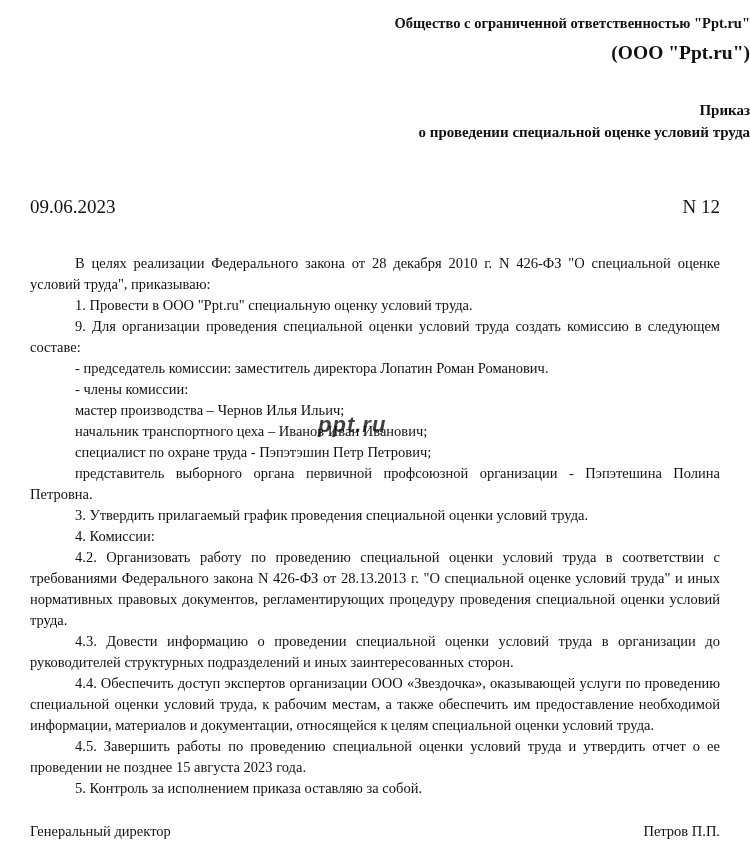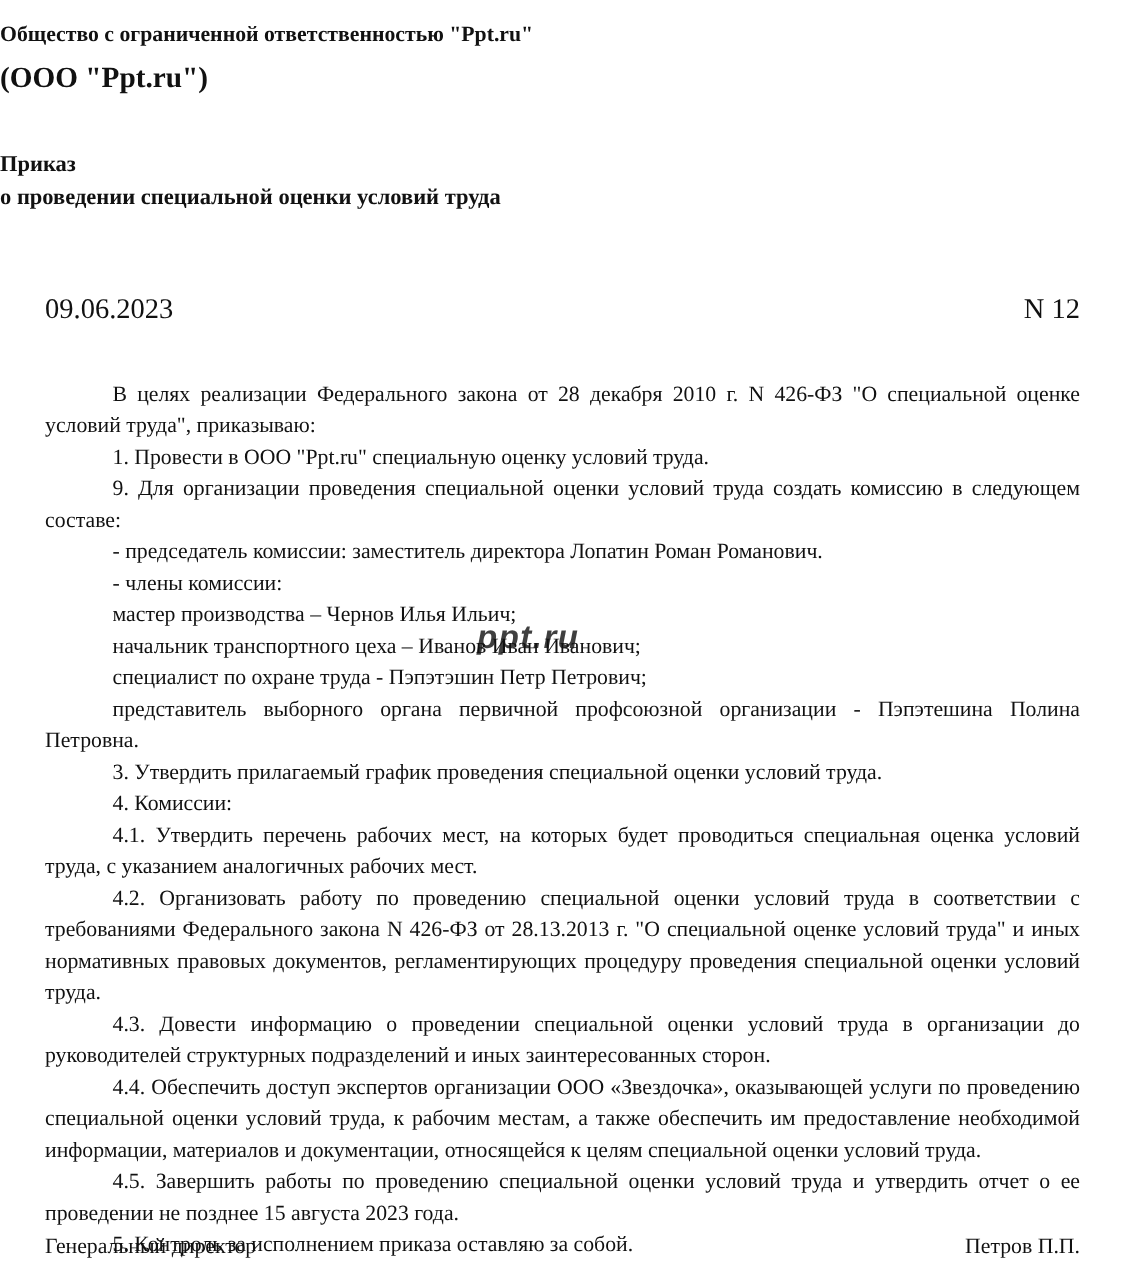--- a/index.html
+++ b/index.html
@@ -35,21 +35,21 @@
     letter-spacing: 1px;
     user-select: none;
     pointer-events: none;
     z-index: 0;
   }
 
   
   .header {
     position: relative;
     z-index: 1;
-    text-align: left;
+    text-align: right;
     padding-top: 13px;
   }
   .org-line {
     font-size: 14.5px;
     font-weight: bold;
     line-height: 20px;
   }
   .org-short {
     font-size: 19.5px;
     font-weight: bold;
@@ -116,41 +116,40 @@
 <body>
 
 <div class="page">
 
   <div class="watermark">ppt.ru</div>
 
   <div class="header">
     <div class="org-line">Общество с ограниченной ответственностью "Ppt.ru"</div>
     <div class="org-short">(ООО "Ppt.ru")</div>
     <div class="doc-kind">Приказ</div>
-    <div class="doc-subject">о проведении специальной оценки условий труда</div>
+    <div class="doc-subject">о проведении специальной оценке условий труда</div>
   </div>
 
   <div class="meta-row">
     <span>09.06.2023</span>
     <span>N 12</span>
   </div>
 
   <div class="body">
     <p class="p-indent">В целях реализации Федерального закона от 28 декабря 2010 г. N 426-ФЗ "О специальной оценке условий труда", приказываю:</p>
     <p class="p-indent">1. Провести в ООО "Ppt.ru" специальную оценку условий труда.</p>
     <p class="p-indent">9. Для организации проведения специальной оценки условий труда создать комиссию в следующем составе:</p>
     <p class="p-indent">- председатель комиссии: заместитель директора Лопатин Роман Романович.</p>
     <p class="p-indent">- члены комиссии:</p>
     <p class="p-indent">мастер производства – Чернов Илья Ильич;</p>
     <p class="p-indent">начальник транспортного цеха – Иванов Иван Иванович;</p>
     <p class="p-indent">специалист по охране труда - Пэпэтэшин Петр Петрович;</p>
     <p class="p-indent">представитель выборного органа первичной профсоюзной организации - Пэпэтешина Полина Петровна.</p>
     <p class="p-indent">3. Утвердить прилагаемый график проведения специальной оценки условий труда.</p>
     <p class="p-indent">4. Комиссии:</p>
-    <p class="p-indent">4.1. Утвердить перечень рабочих мест, на которых будет проводиться специальная оценка условий труда, с указанием аналогичных рабочих мест.</p>
     <p class="p-indent">4.2. Организовать работу по проведению специальной оценки условий труда в соответствии с требованиями Федерального закона N 426-ФЗ от 28.13.2013 г. "О специальной оценке условий труда" и иных нормативных правовых документов, регламентирующих процедуру проведения специальной оценки условий труда.</p>
     <p class="p-indent">4.3. Довести информацию о проведении специальной оценки условий труда в организации до руководителей структурных подразделений и иных заинтересованных сторон.</p>
     <p class="p-indent">4.4. Обеспечить доступ экспертов организации ООО «Звездочка», оказывающей услуги по проведению специальной оценки условий труда, к рабочим местам, а также обеспечить им предоставление необходимой информации, материалов и документации, относящейся к целям специальной оценки условий труда.</p>
     <p class="p-indent">4.5. Завершить работы по проведению специальной оценки условий труда и утвердить отчет о ее проведении не позднее 15 августа 2023 года.</p>
     <p class="p-indent">5. Контроль за исполнением приказа оставляю за собой.</p>
   </div>
 
   <div class="signature">
     <span>Генеральный директор</span>
     <span>Петров П.П.</span>

